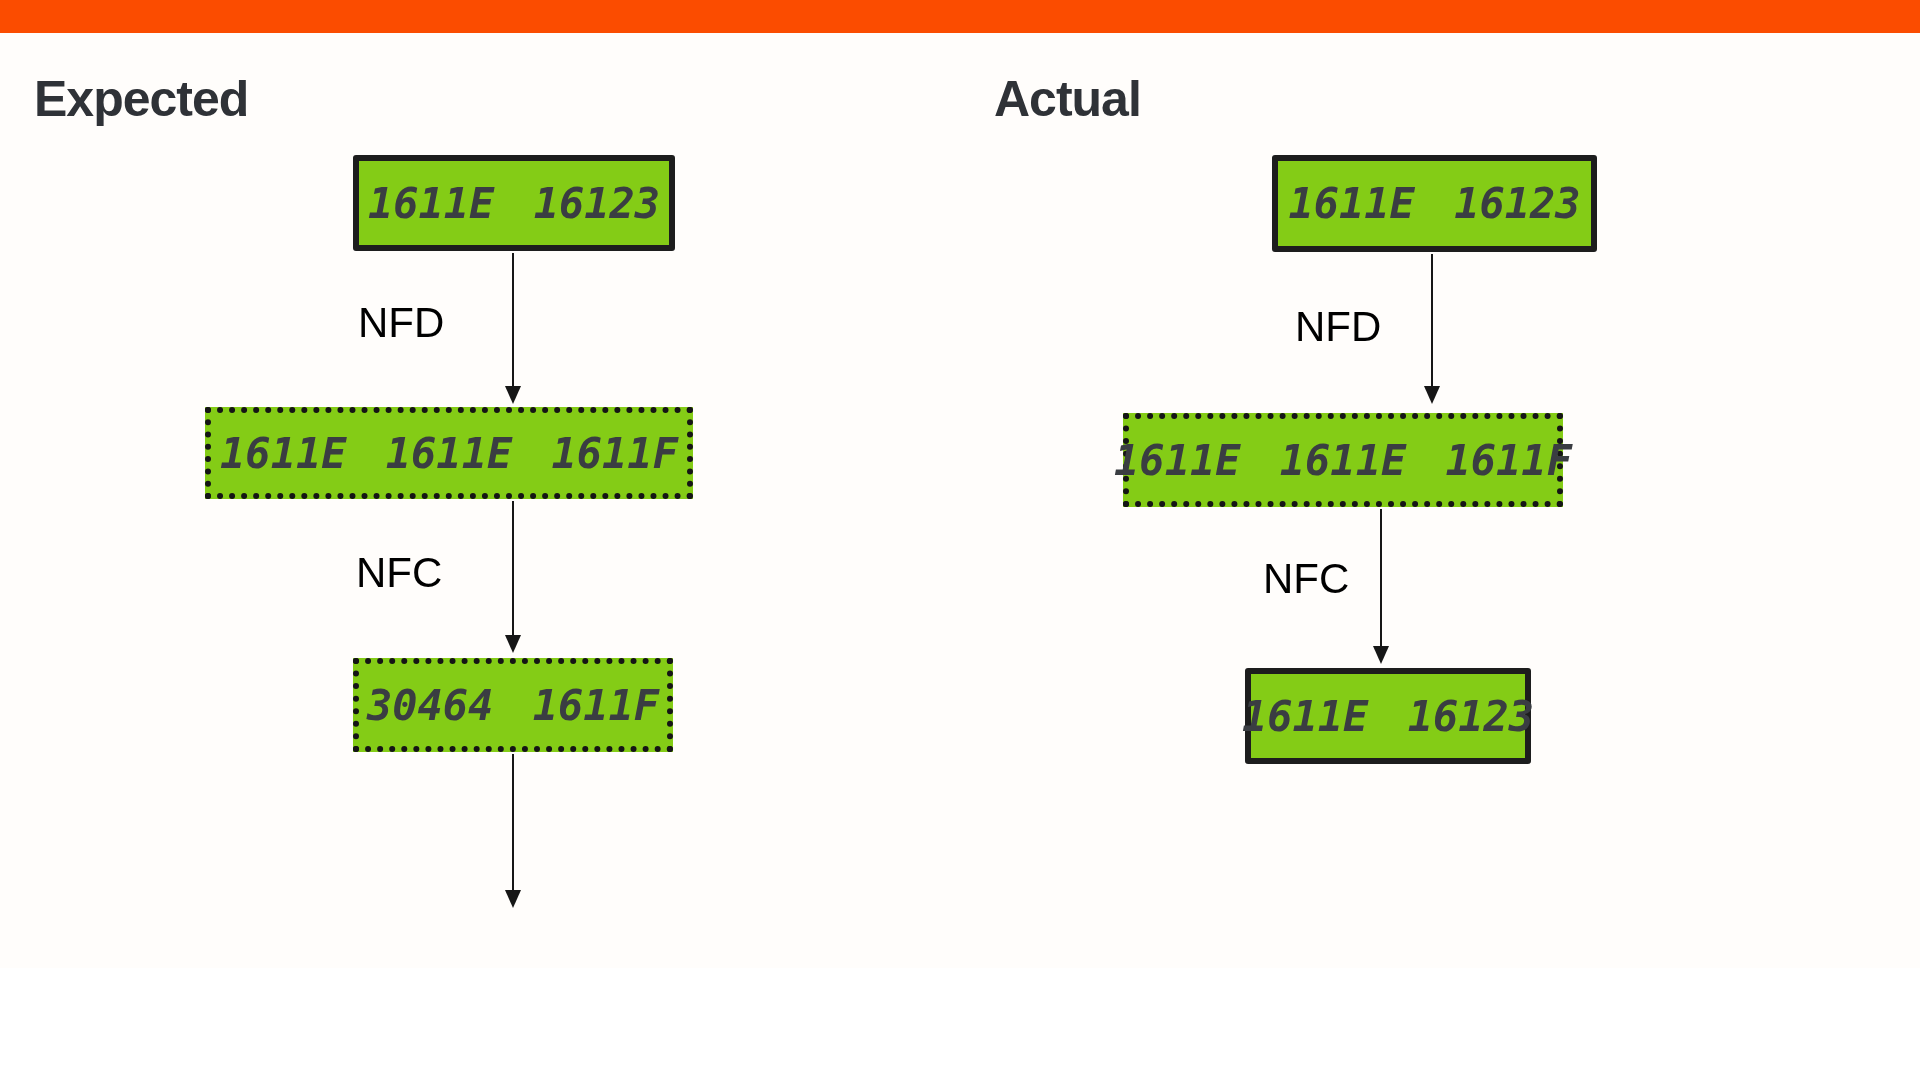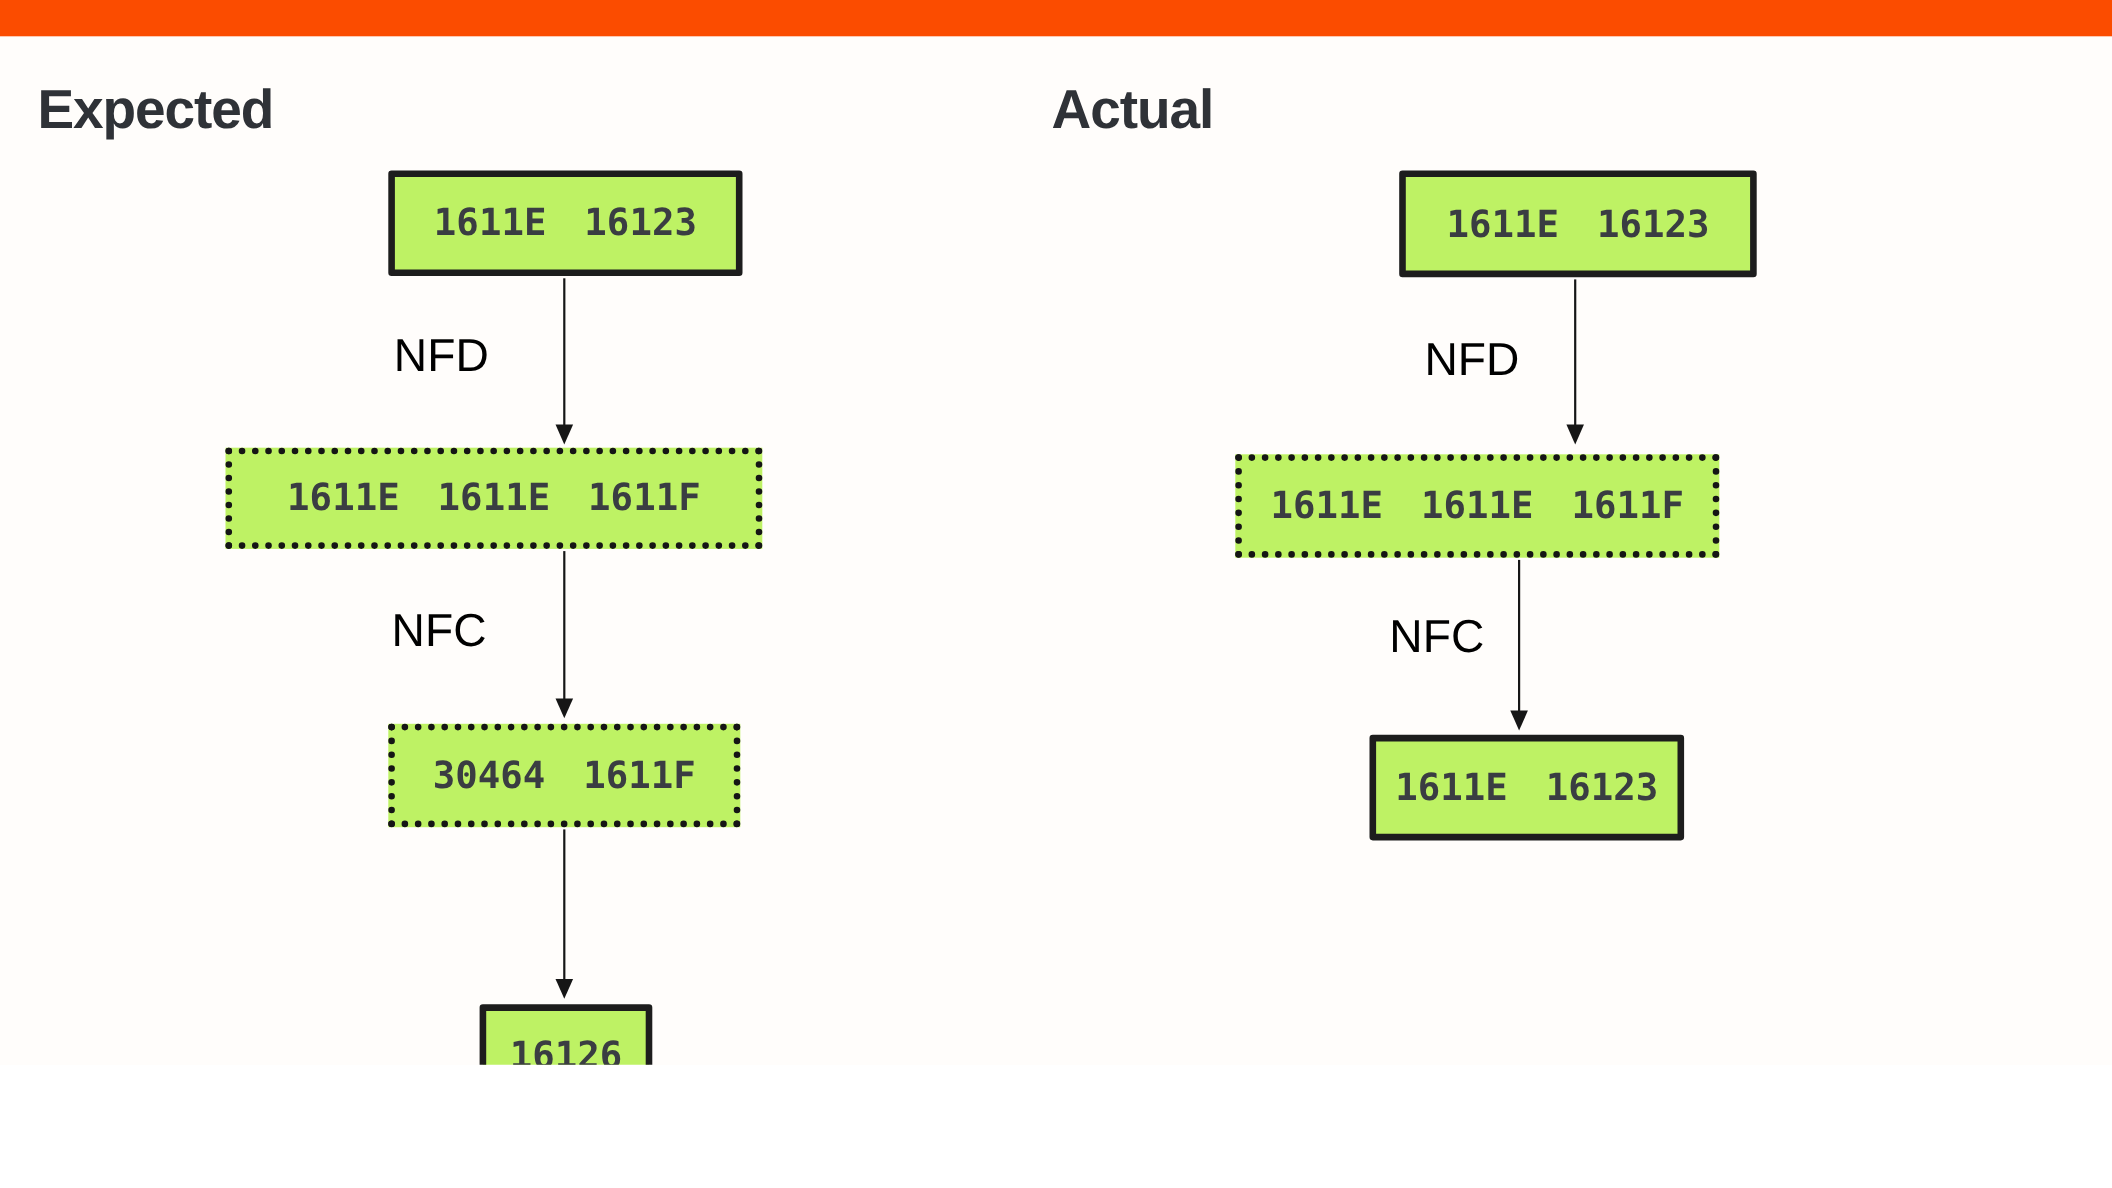--- a/index.html
+++ b/index.html
@@ -39,27 +39,28 @@
     color: #2f3237;
     letter-spacing: -1px;
     line-height: 1;
   }
   .flow-node {
     position: absolute;
     display: flex;
     align-items: center;
     justify-content: center;
     box-sizing: border-box;
-    background: #bef264;
+    background: #84cc16;
     font-family: "DejaVu Sans Mono", "Liberation Mono", monospace;
     font-weight: bold;
-    font-size: 34px;
+    font-size: 42px;
     color: #3a3d42;
     word-spacing: 14px;
     white-space: nowrap;
+    font-style: italic;
   }
   .flow-node.solid { border: 6px solid #1d1d1d; border-radius: 3px; }
   .flow-node.dotted { border: 6px dotted #151515; text-align: right; }
   .arrow-line {
     position: absolute;
     width: 2px;
     background: #161616;
   }
   .arrow-head {
     position: absolute;
@@ -95,23 +96,22 @@
 
   <div class="arrow-line" style="left:512px; top:501px; height:136px;"></div>
   <div class="arrow-head" style="left:505px; top:635px;"></div>
   <div class="edge-label" style="left:356px; top:552px;">NFC</div>
 
   <div class="flow-node dotted" style="left:353px; top:658px; width:320px; height:94px;">30464 1611F</div>
 
   <div class="arrow-line" style="left:512px; top:754px; height:138px;"></div>
   <div class="arrow-head" style="left:505px; top:890px;"></div>
 
-  <div class="flow-node solid" style="left:436px; top:913px; width:157px; height:94px;">16126</div>
 
-  <div class="section-title" style="left:956px; top:74px;">Actual</div>
+  <div class="section-title" style="left:994px; top:74px;">Actual</div>
 
   <div class="flow-node solid" style="left:1272px; top:155px; width:325px; height:97px;">1611E 16123</div>
 
   <div class="arrow-line" style="left:1431px; top:254px; height:134px;"></div>
   <div class="arrow-head" style="left:1424px; top:386px;"></div>
   <div class="edge-label" style="left:1295px; top:306px;">NFD</div>
 
   <div class="flow-node dotted" style="left:1123px; top:413px; width:440px; height:94px;">1611E 1611E 1611F</div>
 
   <div class="arrow-line" style="left:1380px; top:509px; height:139px;"></div>

